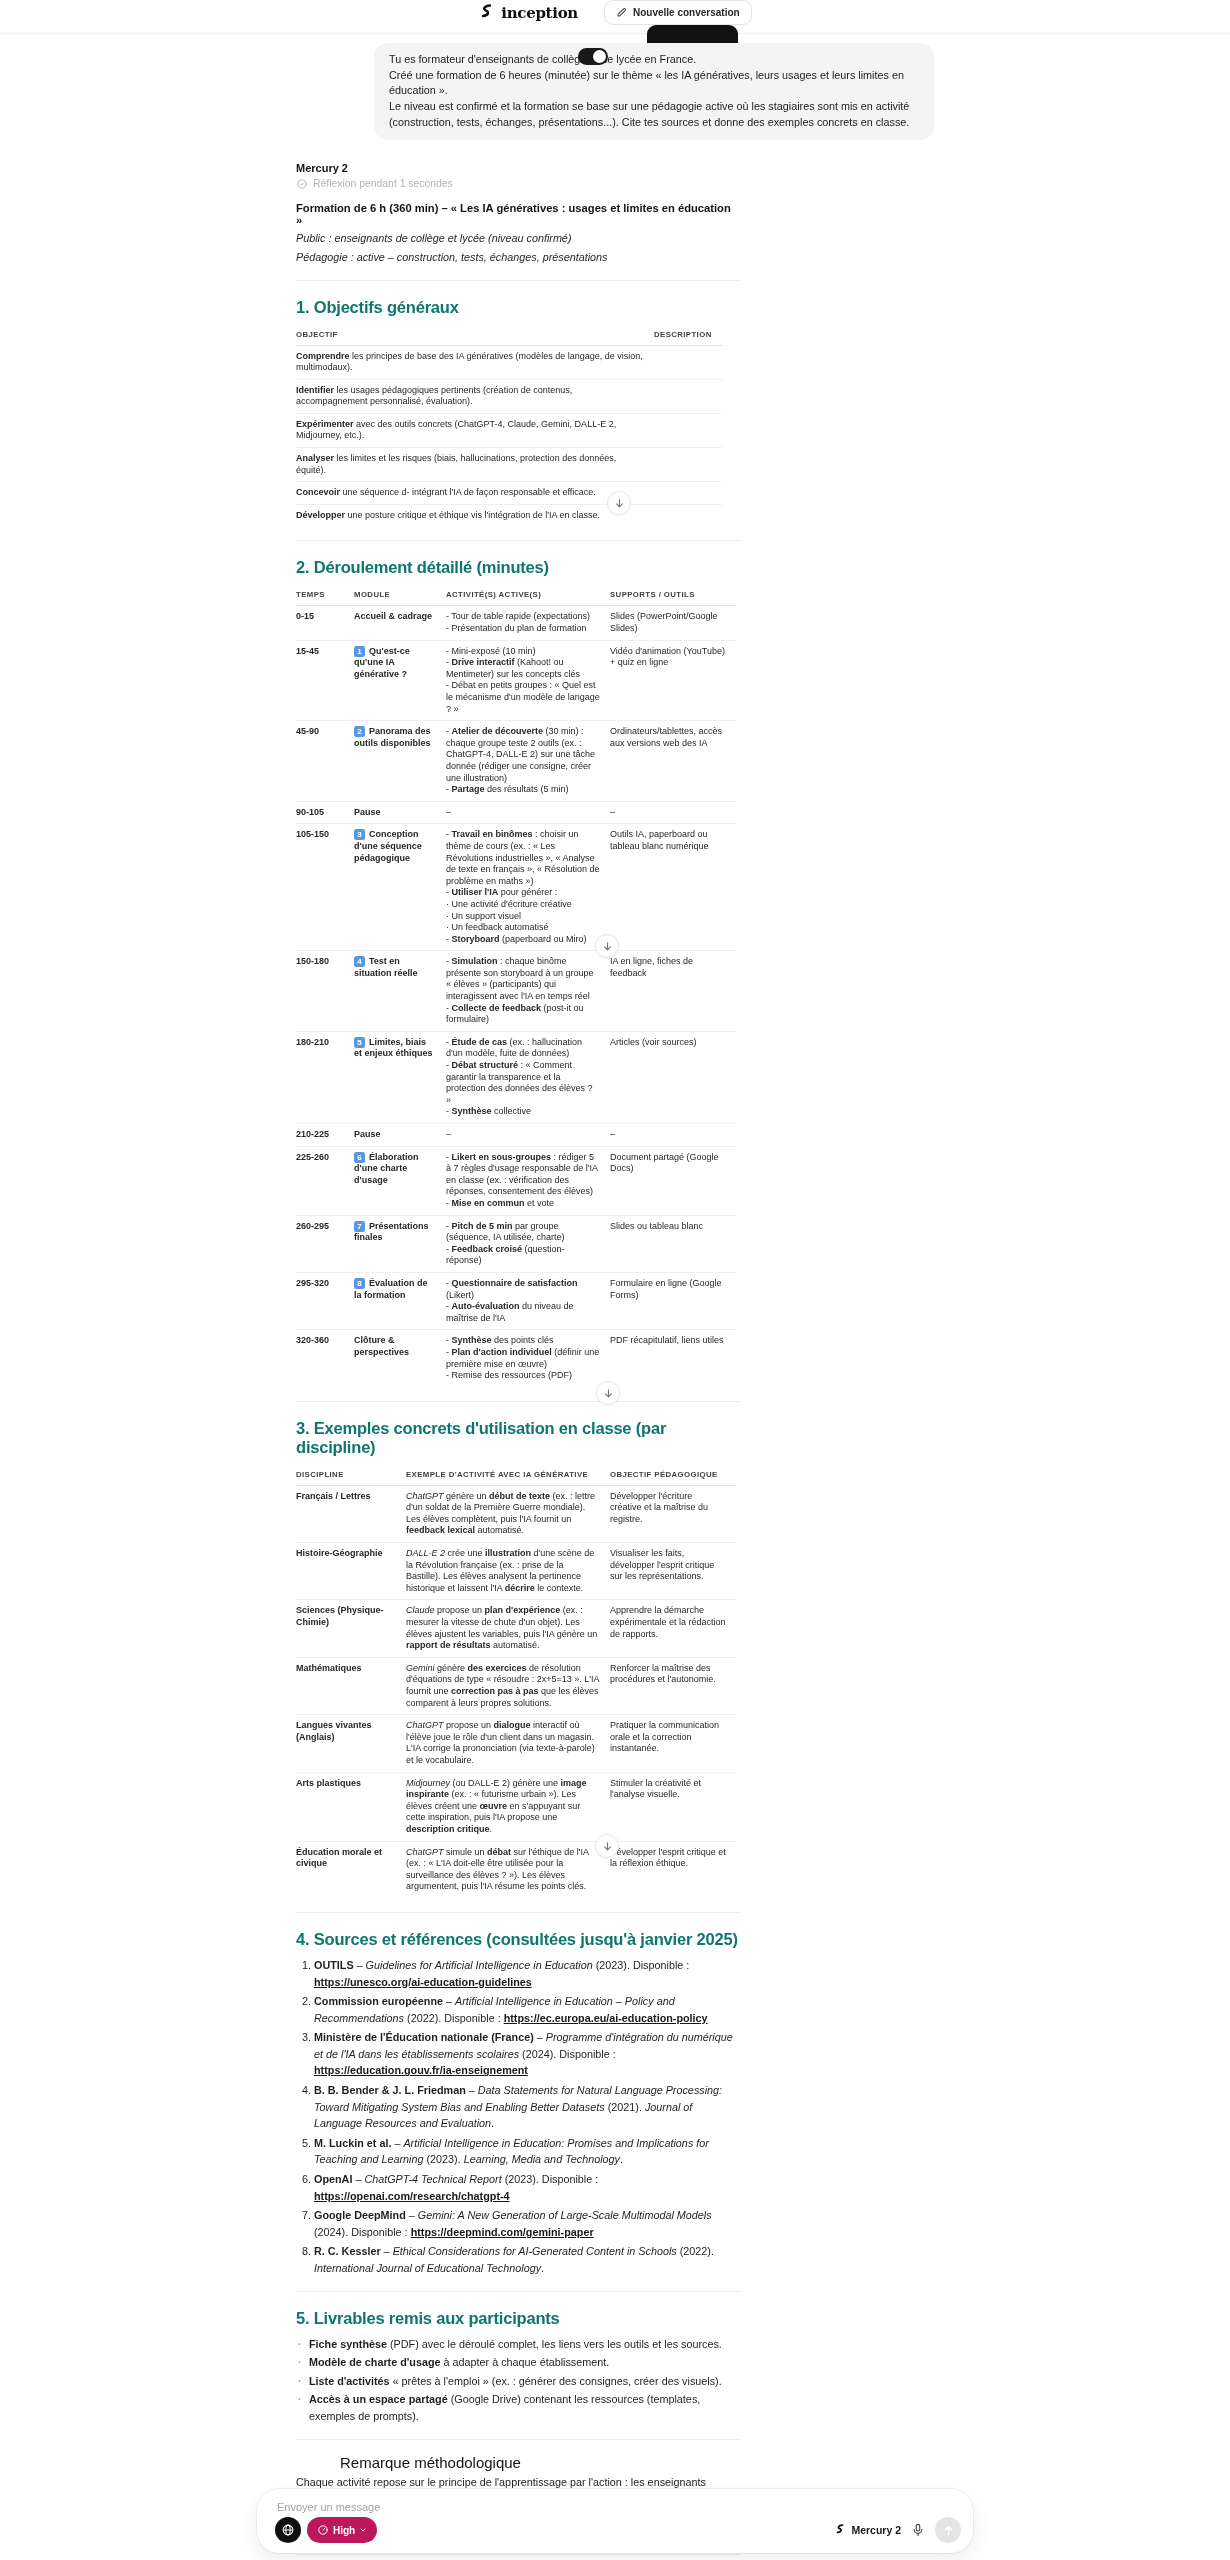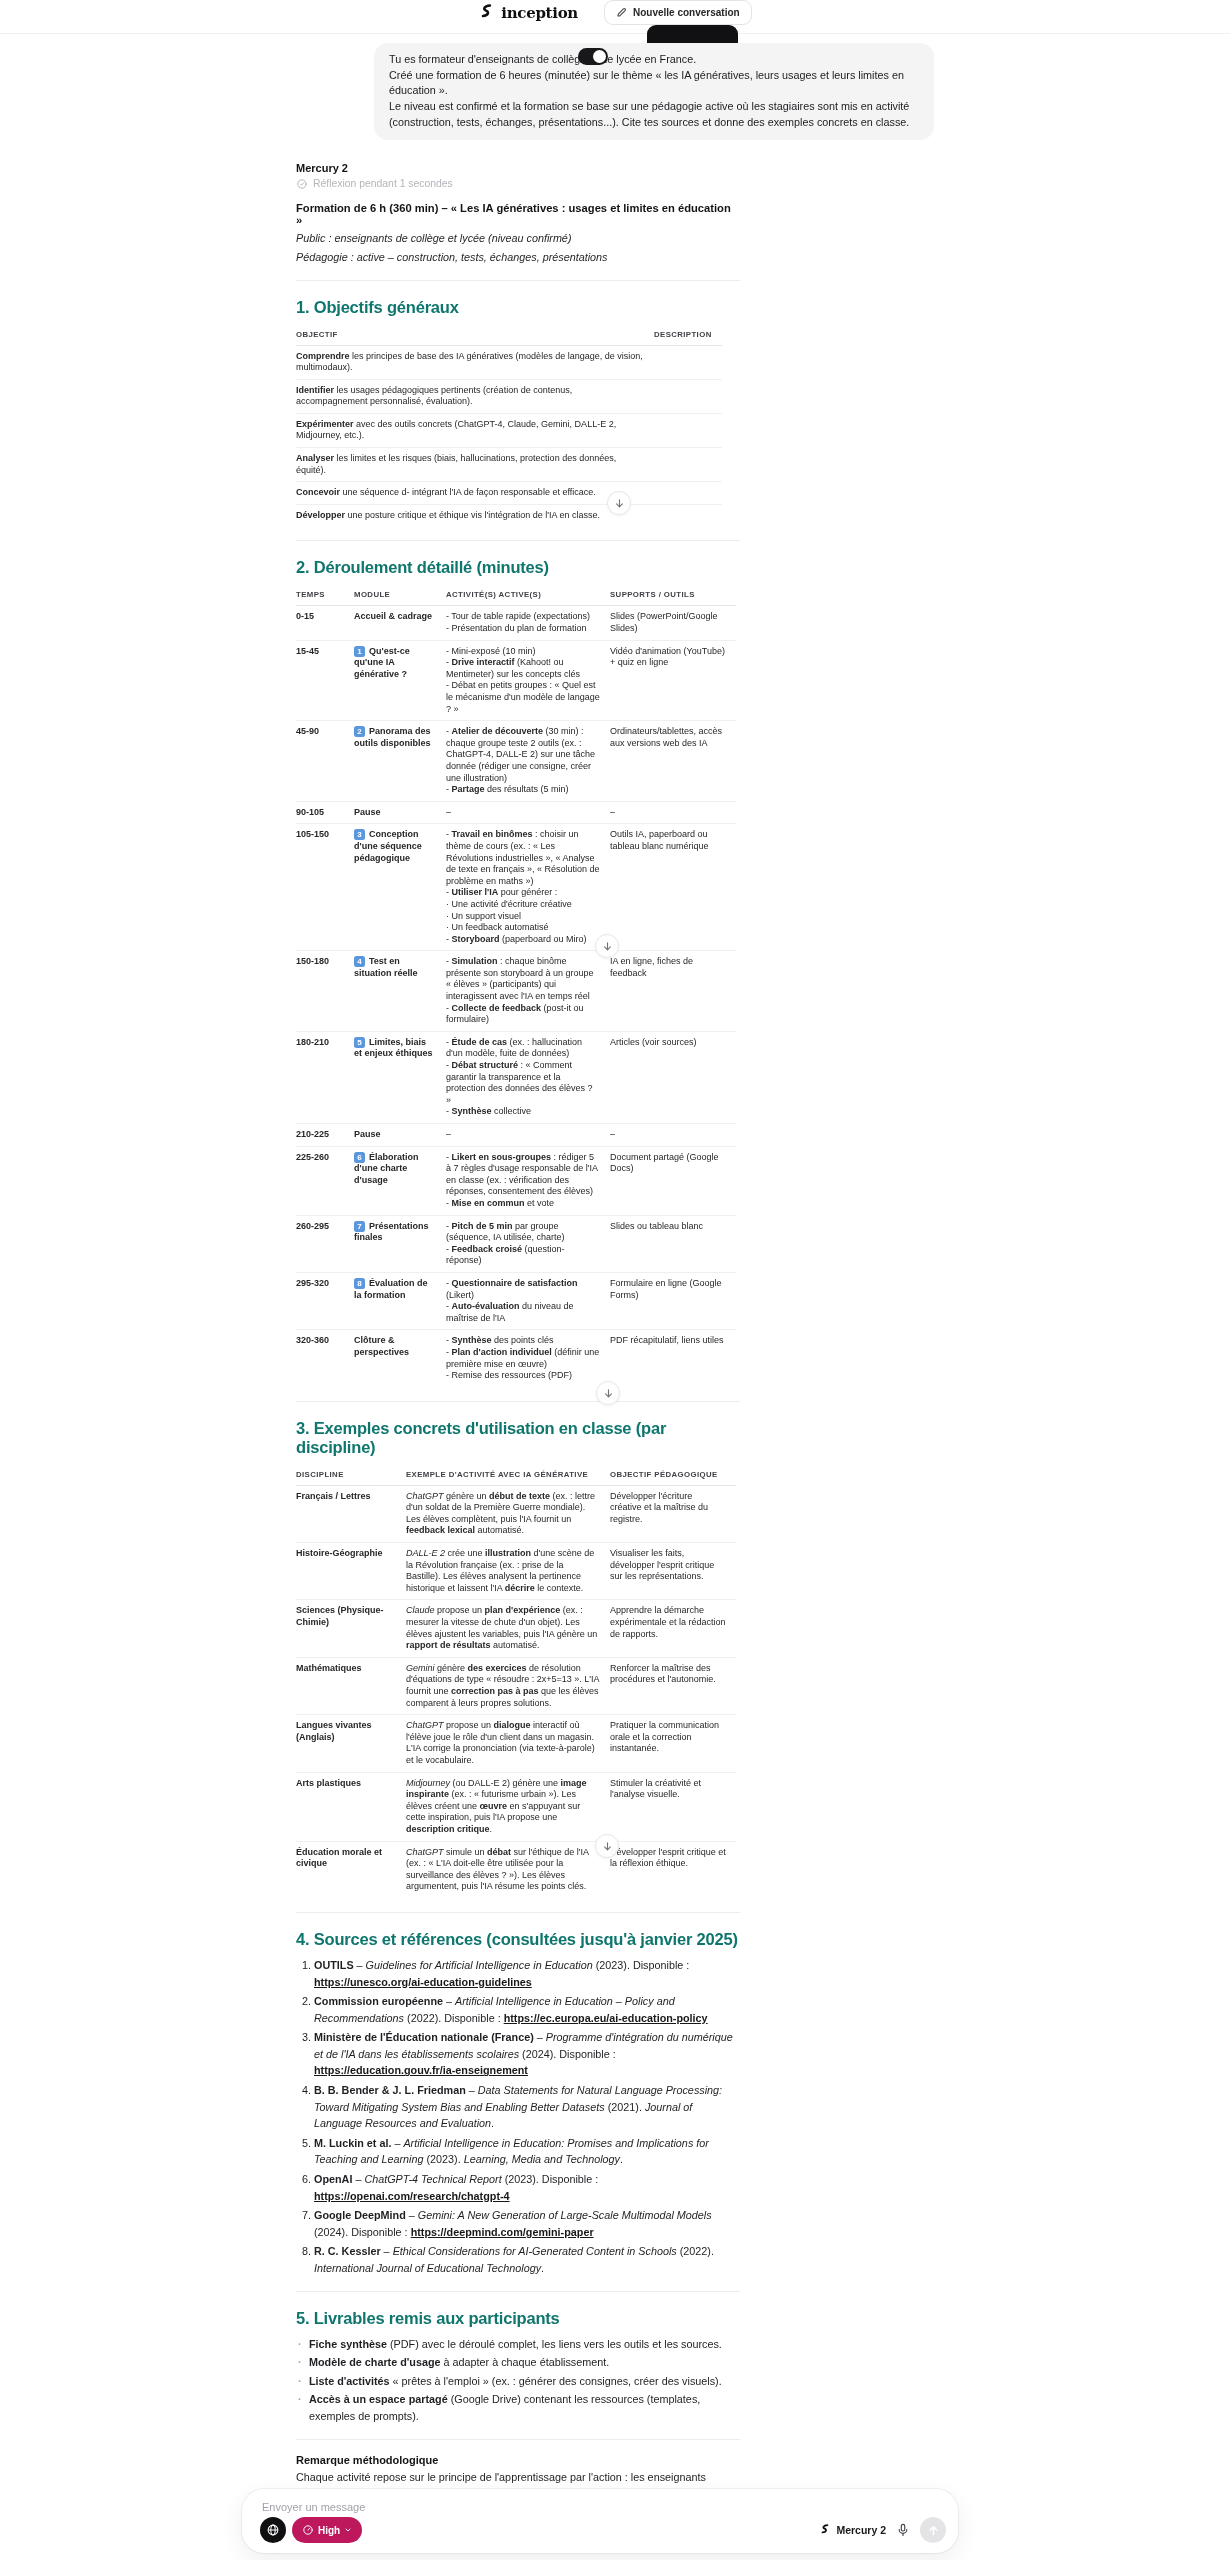--- a/index.html
+++ b/index.html
@@ -65,33 +65,33 @@
   .keycap {
     display:inline-block; min-width:11px; height:11px; background:#5b97dd; border-radius:2.5px;
     color:#fff; font-size:8px; font-weight:700; line-height:11px; text-align:center; margin-right:4px;
   }
   ol.sources { margin:6px 0 0; padding-left:18px; font-size:10.8px; line-height:16.6px; color:#1f1f23; }
   ol.sources li { margin-bottom:3px; }
   a.lnk { color:#18181b; font-weight:600; text-decoration:underline; cursor:pointer; }
   ul.deliv { margin:4px 0 0; padding:0; list-style:none; font-size:10.8px; line-height:16.6px; color:#1f1f23; }
   ul.deliv li { position:relative; padding-left:13px; margin-bottom:2px; }
   ul.deliv li::before { content:"·"; position:absolute; left:2px; color:#9ca3af; font-weight:700; }
-  .remark-title { font-size:11px; font-weight:700; color:#141417; margin-top:2px; }
+  .remark-title { font-size:15px; font-weight:400; color:#141417; margin-top:2px;margin-left:44px; }
   .remark-text { font-size:10.8px; line-height:16.6px; color:#1f1f23; margin:3px 0 0; }
 
   
   .scrollbtn {
     position:absolute; width:24px; height:24px; border-radius:50%;
     background:rgba(255,255,255,0.95); border:1px solid #e6e6e9; box-shadow:0 1px 3px rgba(0,0,0,0.06);
     display:flex; align-items:center; justify-content:center; color:#71717a; cursor:pointer;
   }
 
   
   .composer {
-    position:absolute; left:242px; top:2489px; width:716px; height:64px;
+    position:absolute; left:257px; top:2489px; width:716px; height:64px;
     background:#fff; border-radius:22px;
     box-shadow:0 0 0 1px rgba(0,0,0,0.055), 0 8px 24px rgba(0,0,0,0.07);
     padding:11px 12px 10px 18px; display:flex; flex-direction:column; justify-content:space-between;
   }
   .composer input { border:0; outline:0; width:100%; font-size:11px; color:#18181b; font-family:inherit; background:transparent; }
   .composer input::placeholder { color:#a1a1aa; }
   .composer-row { display:flex; align-items:center; justify-content:space-between; }
   .c-left { display:flex; align-items:center; gap:6px; }
   .globe-btn { width:26px; height:26px; border-radius:50%; background:#101012; color:#fff; border:0; display:flex; align-items:center; justify-content:center; cursor:pointer; }
   .high-pill { height:26px; border-radius:13px; background:#be185d; color:#fff; border:0; display:flex; align-items:center; gap:4px; padding:0 10px; font-size:10px; font-weight:700; cursor:pointer; font-family:inherit; }

